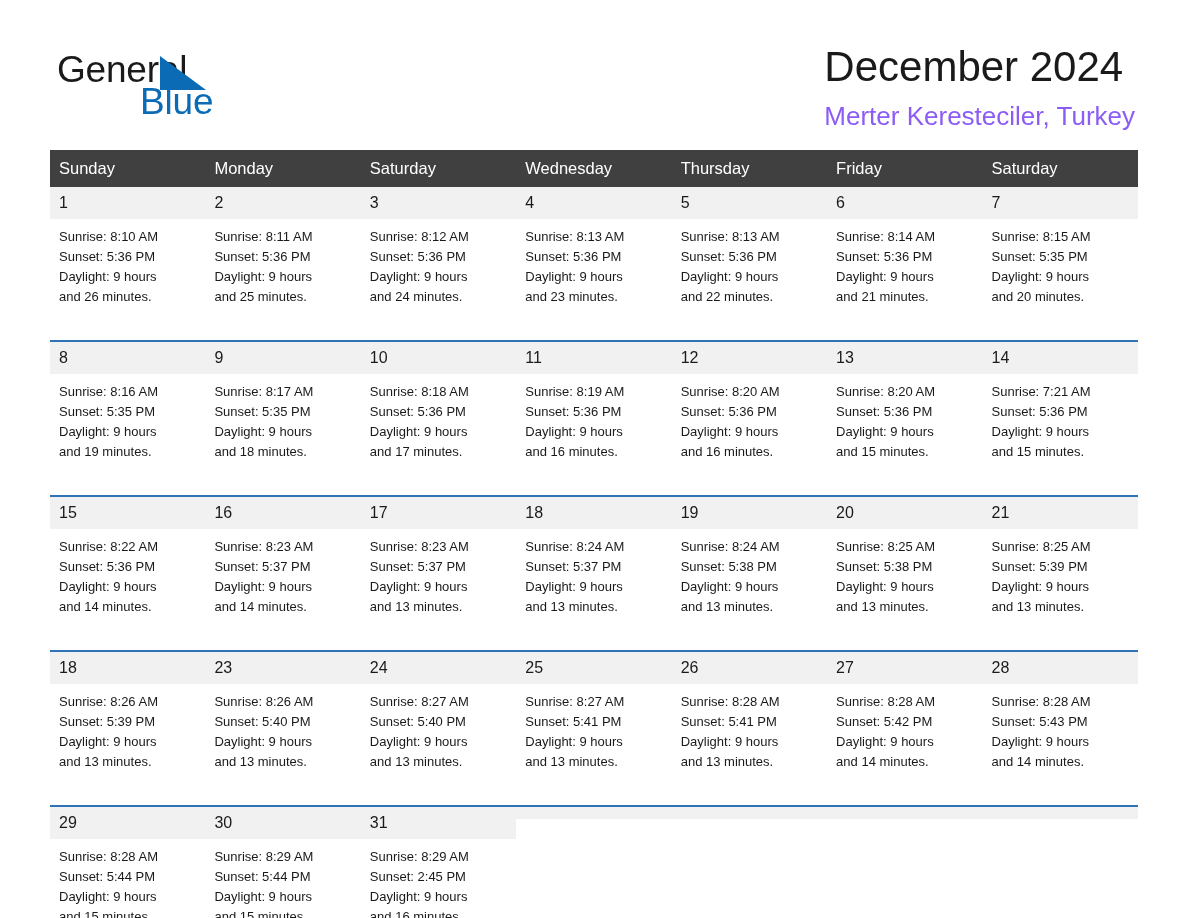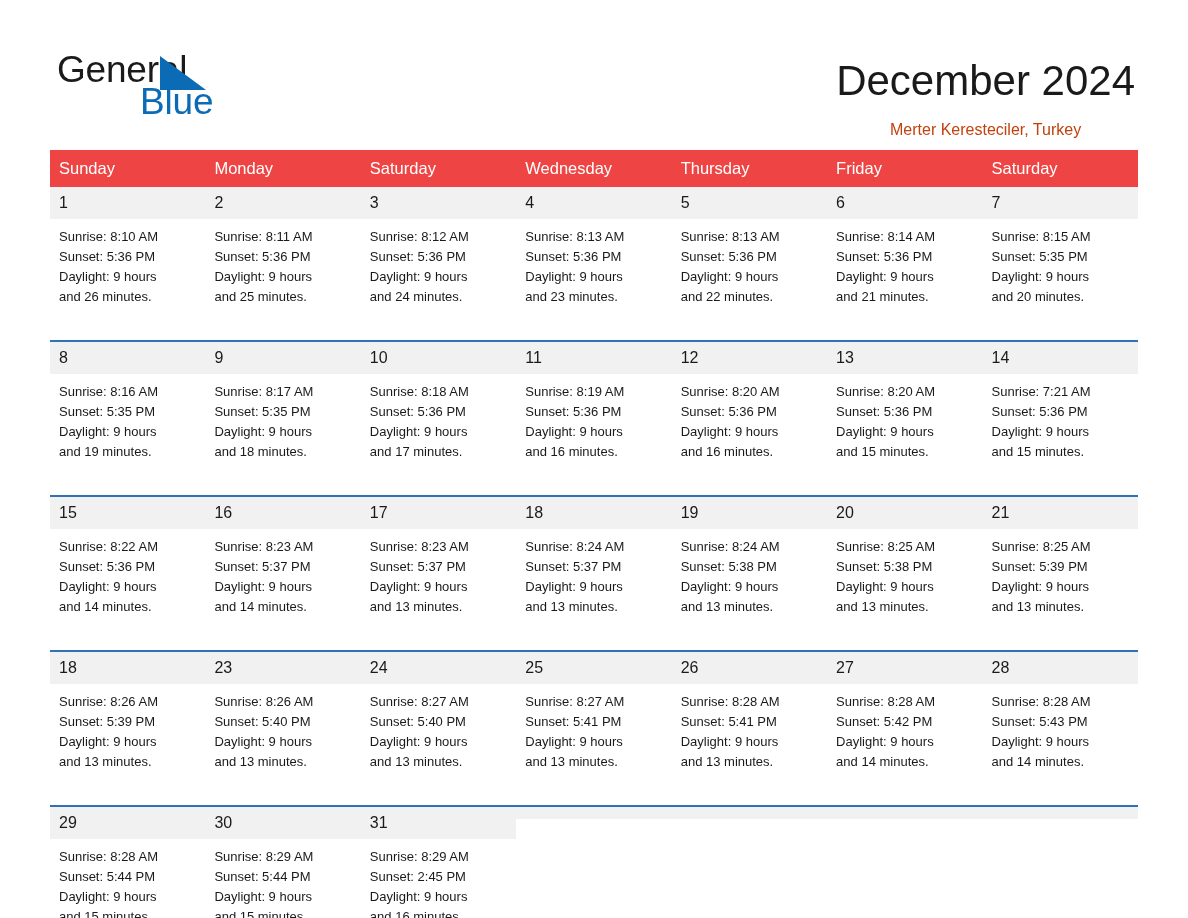--- a/index.html
+++ b/index.html
@@ -58,45 +58,45 @@
     font-size: 37px;
     color: #0b6cb5;
     line-height: 44px;
     letter-spacing: -0.2px;
     font-family: "Liberation Sans", sans-serif;
   }
 
   .titles {
     position: absolute;
     right: 3px;
-    top: 56px;
-    text-align: center;
+    top: 42px;
+    text-align: left;
   }
   .cal-title {
     font-size: 42px;
     color: #1a1a1a;
     line-height: 50px;
     white-space: nowrap;
   }
   .cal-subtitle {
-    font-size: 16px;
-    color: #c2410c;
+    font-size: 26px;
+    color: #8b5cf6;
     line-height: 30px;
     margin-top: 9px;
     white-space: nowrap;
   }
 
   
   .cal {
     width: 1088px;
     border-collapse: collapse;
     table-layout: fixed;
   }
   .cal th {
-    background: #ef4444;
+    background: #404040;
     color: #ffffff;
     font-weight: normal;
     font-size: 16.5px;
     text-align: left;
     padding: 8px 0 9px 9px;
     line-height: 20px;
   }
   .weekrow > td {
     vertical-align: top;
     padding: 0;

